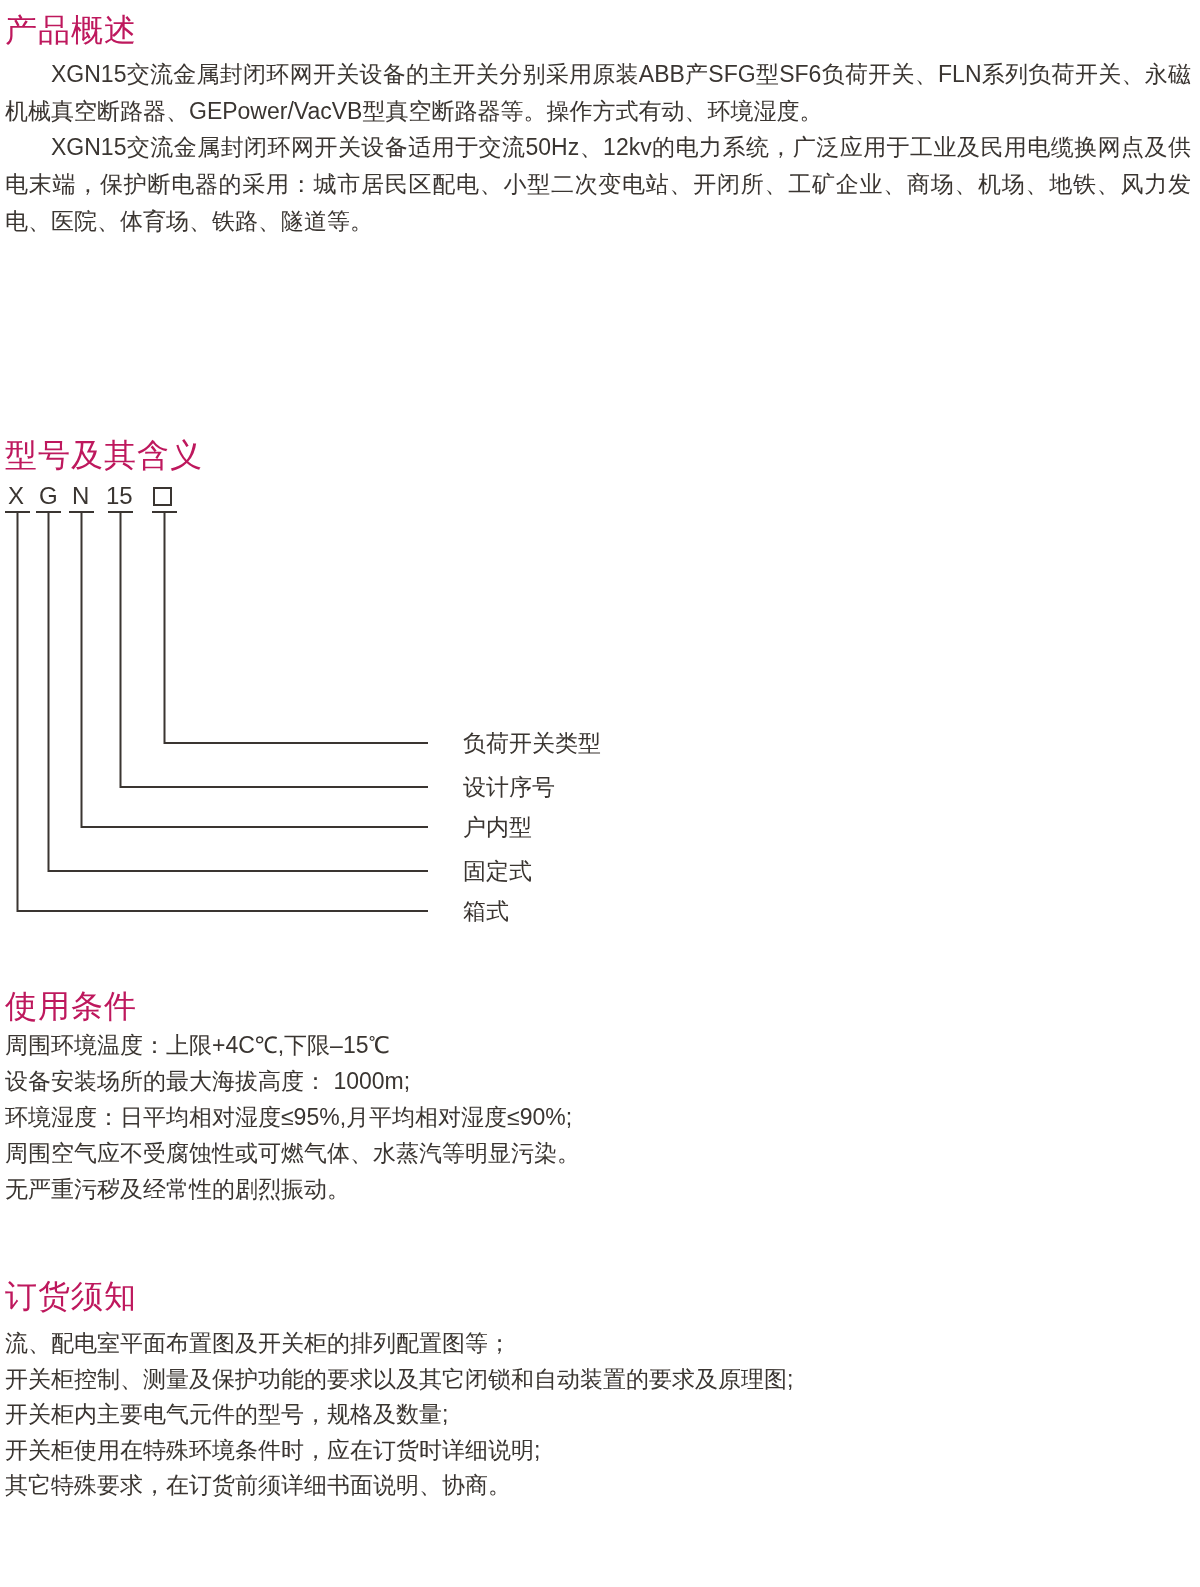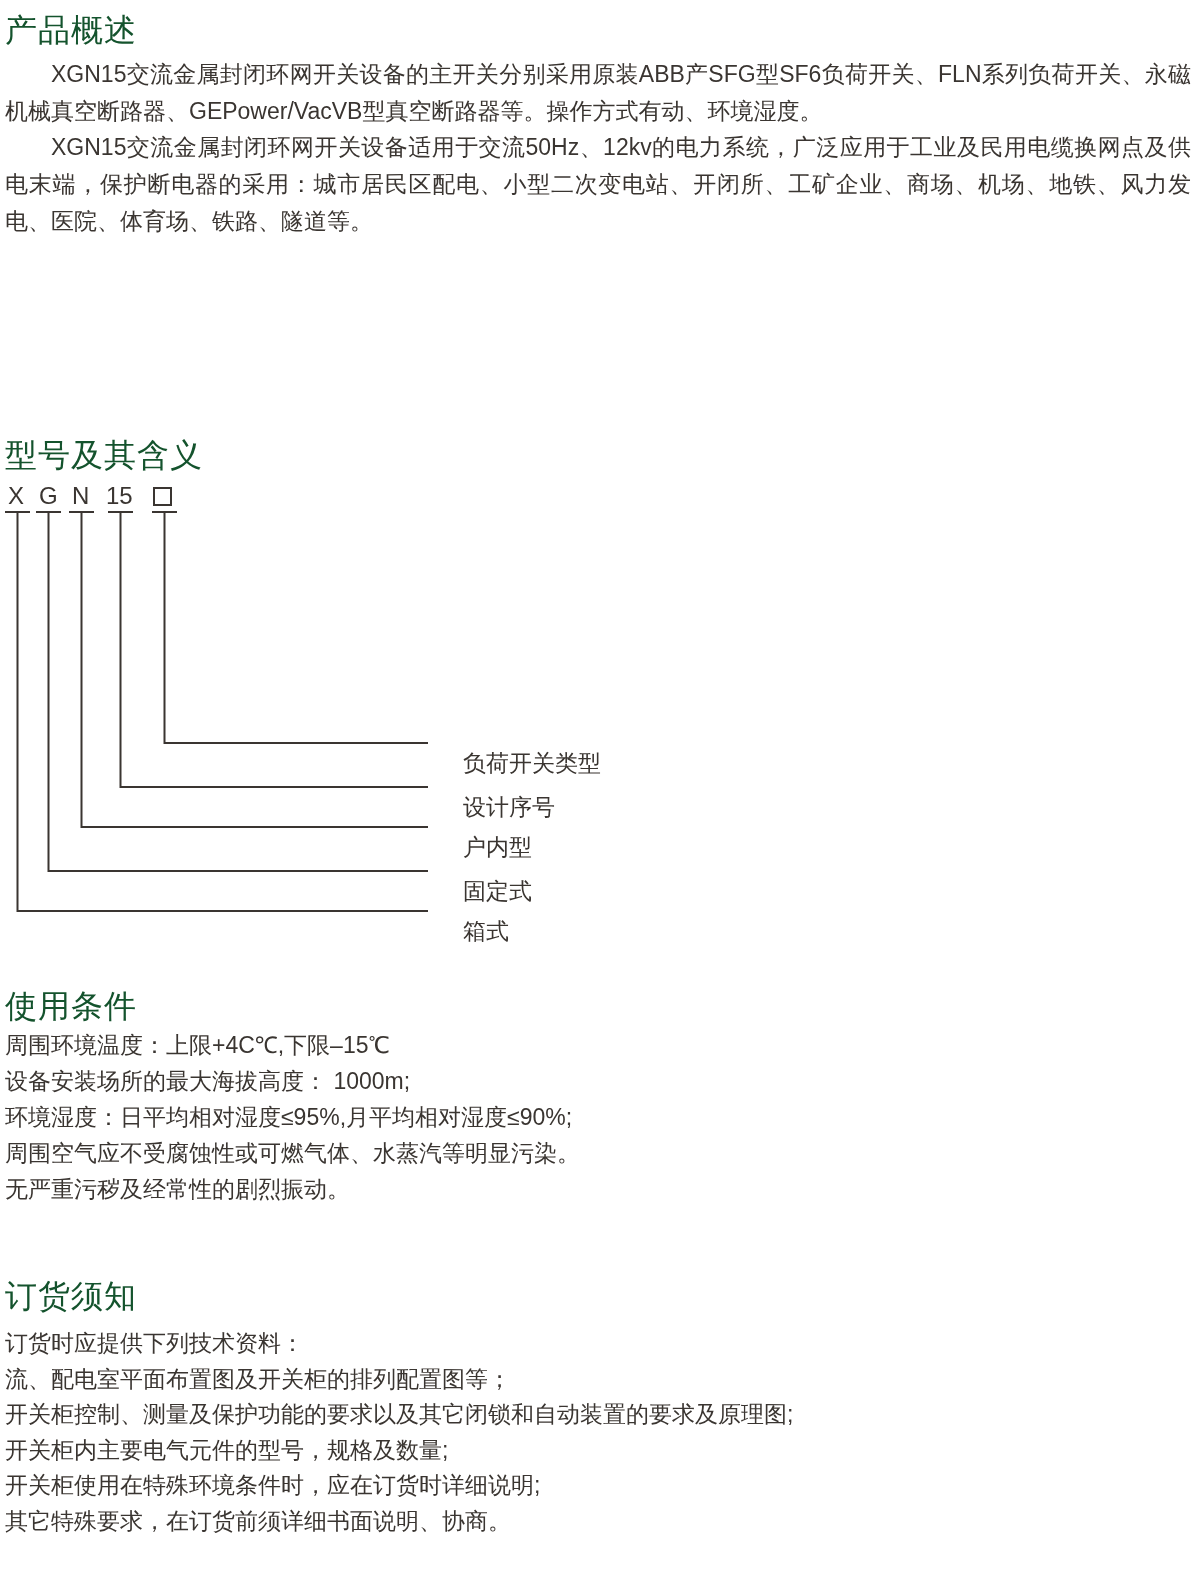--- a/index.html
+++ b/index.html
@@ -10,21 +10,21 @@
     background: #ffffff;
     font-family: "Liberation Sans", sans-serif;
     color: #3a3531;
     overflow: hidden;
   }
   .heading {
     position: absolute;
     left: 5px;
     font-size: 32px;
     line-height: 36px;
-    color: #14532d;
+    color: #be185d;
     font-weight: 500;
     letter-spacing: 1px;
     white-space: nowrap;
   }
   .body-text {
     position: absolute;
     left: 5px;
     top: 56px;
     width: 1186px;
     font-size: 23px;
@@ -48,21 +48,20 @@
     border: 2px solid #3a3531;
     background: #ffffff;
   }
   .diagram-svg { position: absolute; left: 0; top: 478px; }
   .diagram-label {
     position: absolute;
     left: 463px;
     font-size: 23px;
     line-height: 26px;
     white-space: nowrap;
-    margin-top: 20px;
   }
   .plain-list { position: absolute; left: 5px; font-size: 23px; }
   .plain-list .line { white-space: nowrap; }
   .usage-list .line { line-height: 36px; }
   .order-list .line { line-height: 35.5px; }
 </style>
 </head>
 <body>
 
 <div class="page">
@@ -113,21 +112,20 @@
     <div class="line">周围环境温度：上限+4C℃,下限–15℃</div>
     <div class="line">设备安装场所的最大海拔高度： 1000m;</div>
     <div class="line">环境湿度：日平均相对湿度≤95%,月平均相对湿度≤90%;</div>
     <div class="line">周围空气应不受腐蚀性或可燃气体、水蒸汽等明显污染。</div>
     <div class="line">无严重污秽及经常性的剧烈振动。</div>
   </div>
 
   <div class="heading" style="top: 1278px;">订货须知</div>
 
   <div class="plain-list order-list" style="top: 1326px;">
-    <div class="line">订货时应提供下列技术资料：</div>
     <div class="line">流、配电室平面布置图及开关柜的排列配置图等；</div>
     <div class="line">开关柜控制、测量及保护功能的要求以及其它闭锁和自动装置的要求及原理图;</div>
     <div class="line">开关柜内主要电气元件的型号，规格及数量;</div>
     <div class="line">开关柜使用在特殊环境条件时，应在订货时详细说明;</div>
     <div class="line">其它特殊要求，在订货前须详细书面说明、协商。</div>
   </div>
 
 </div>
 
 </body></html>

